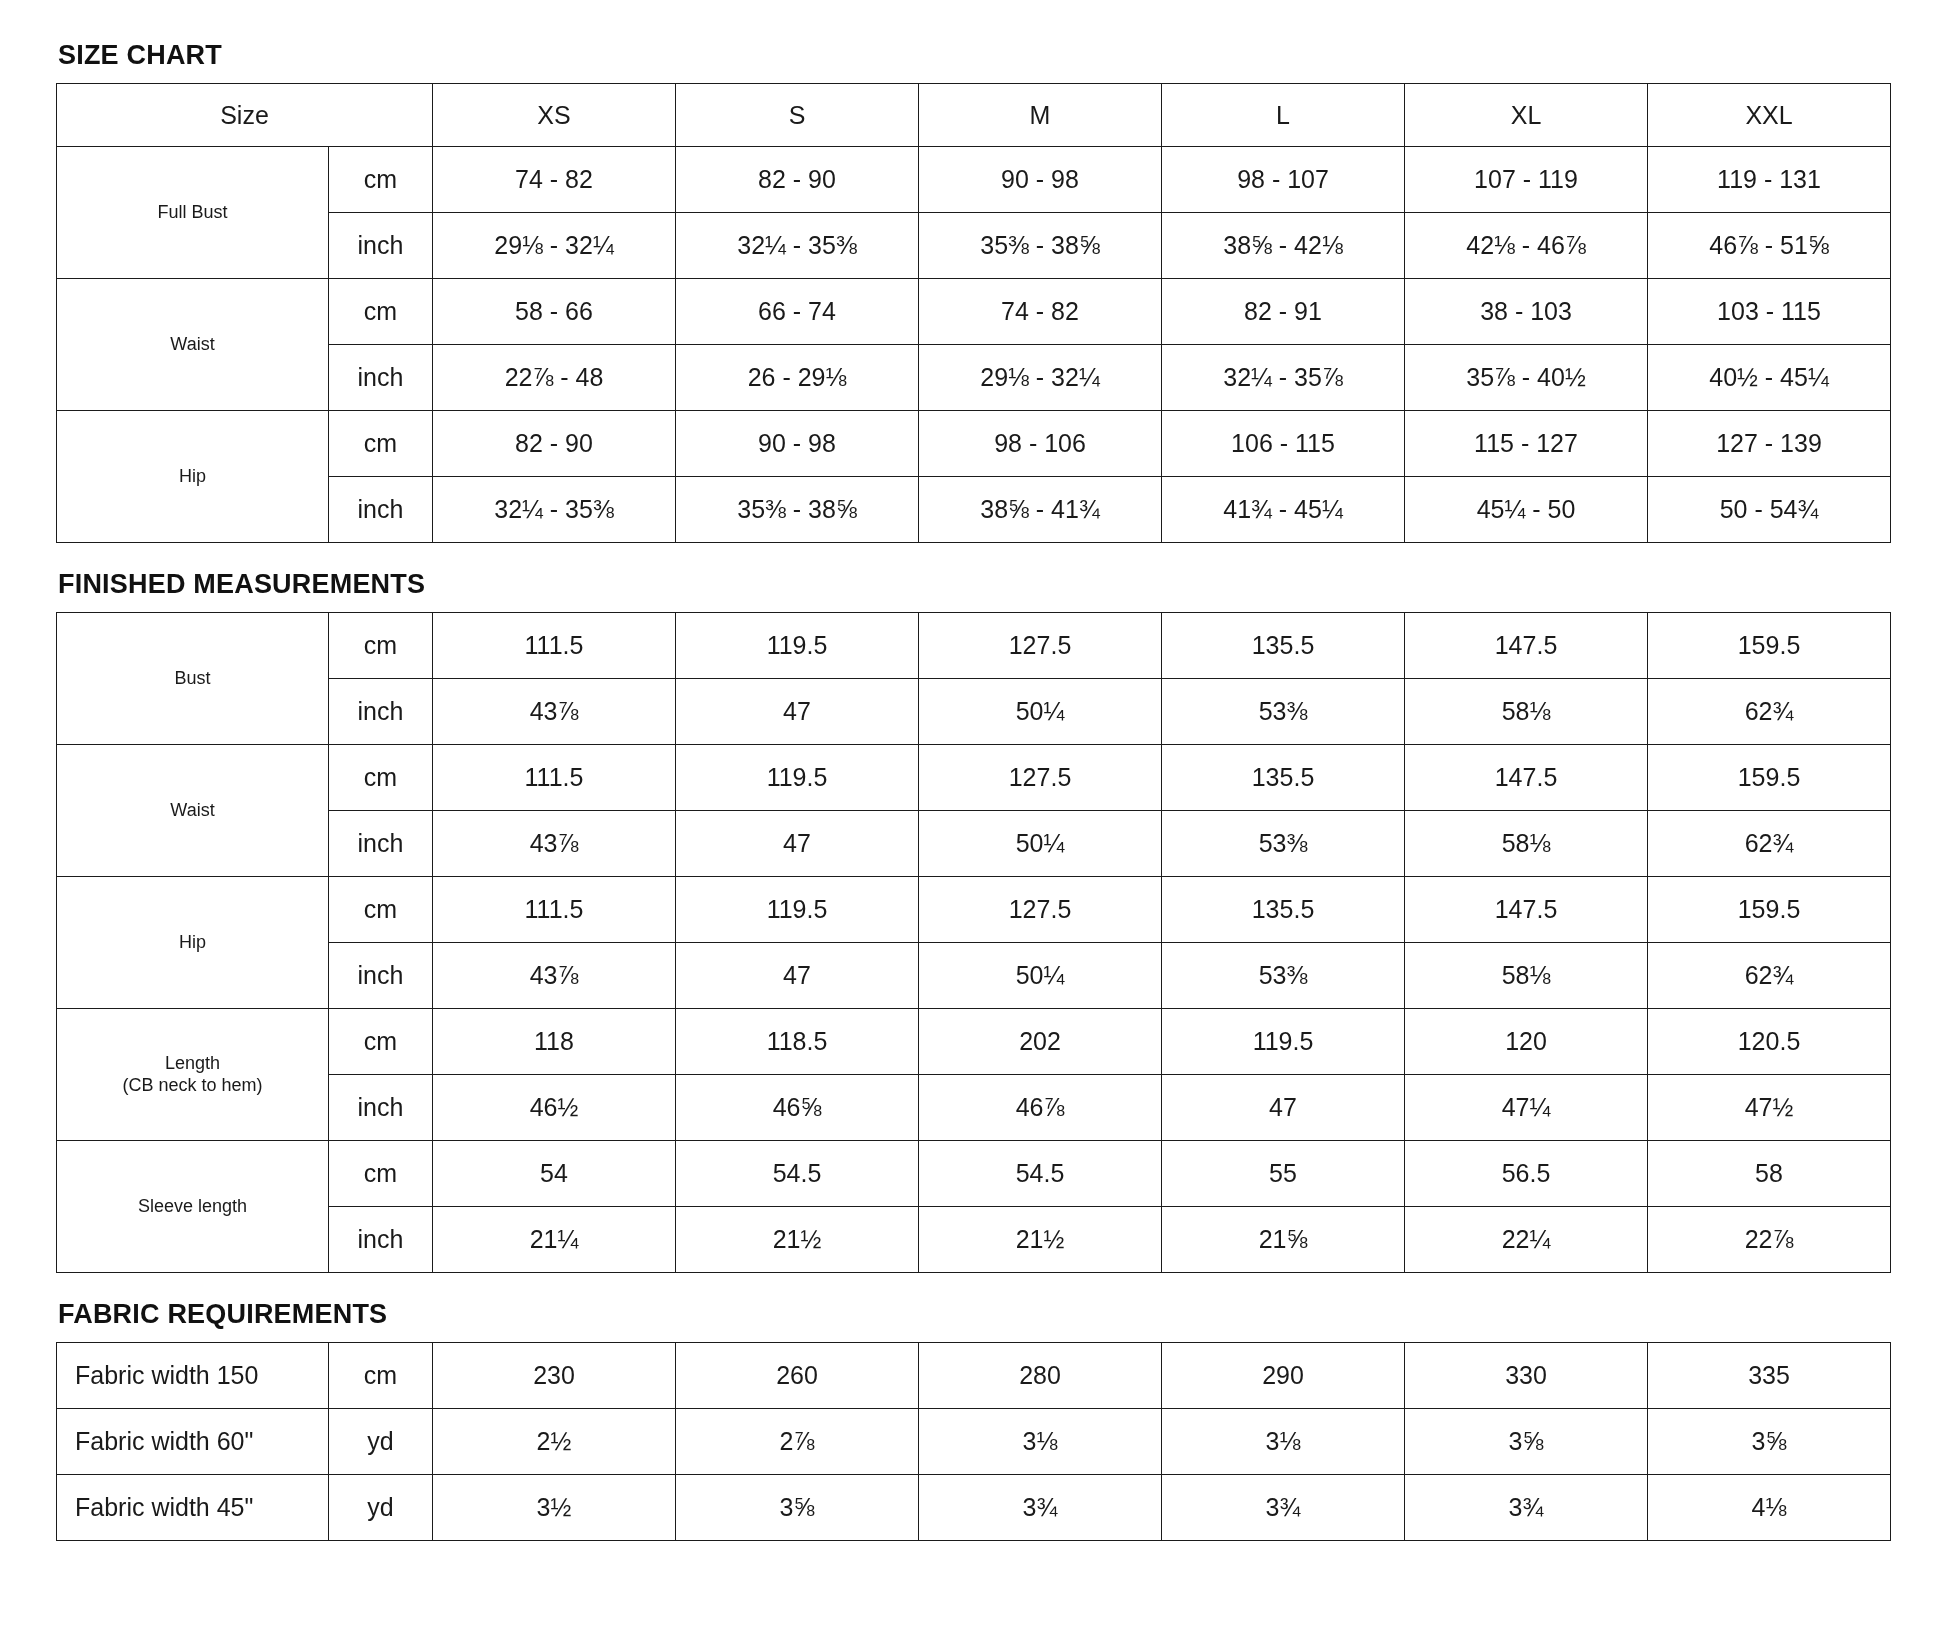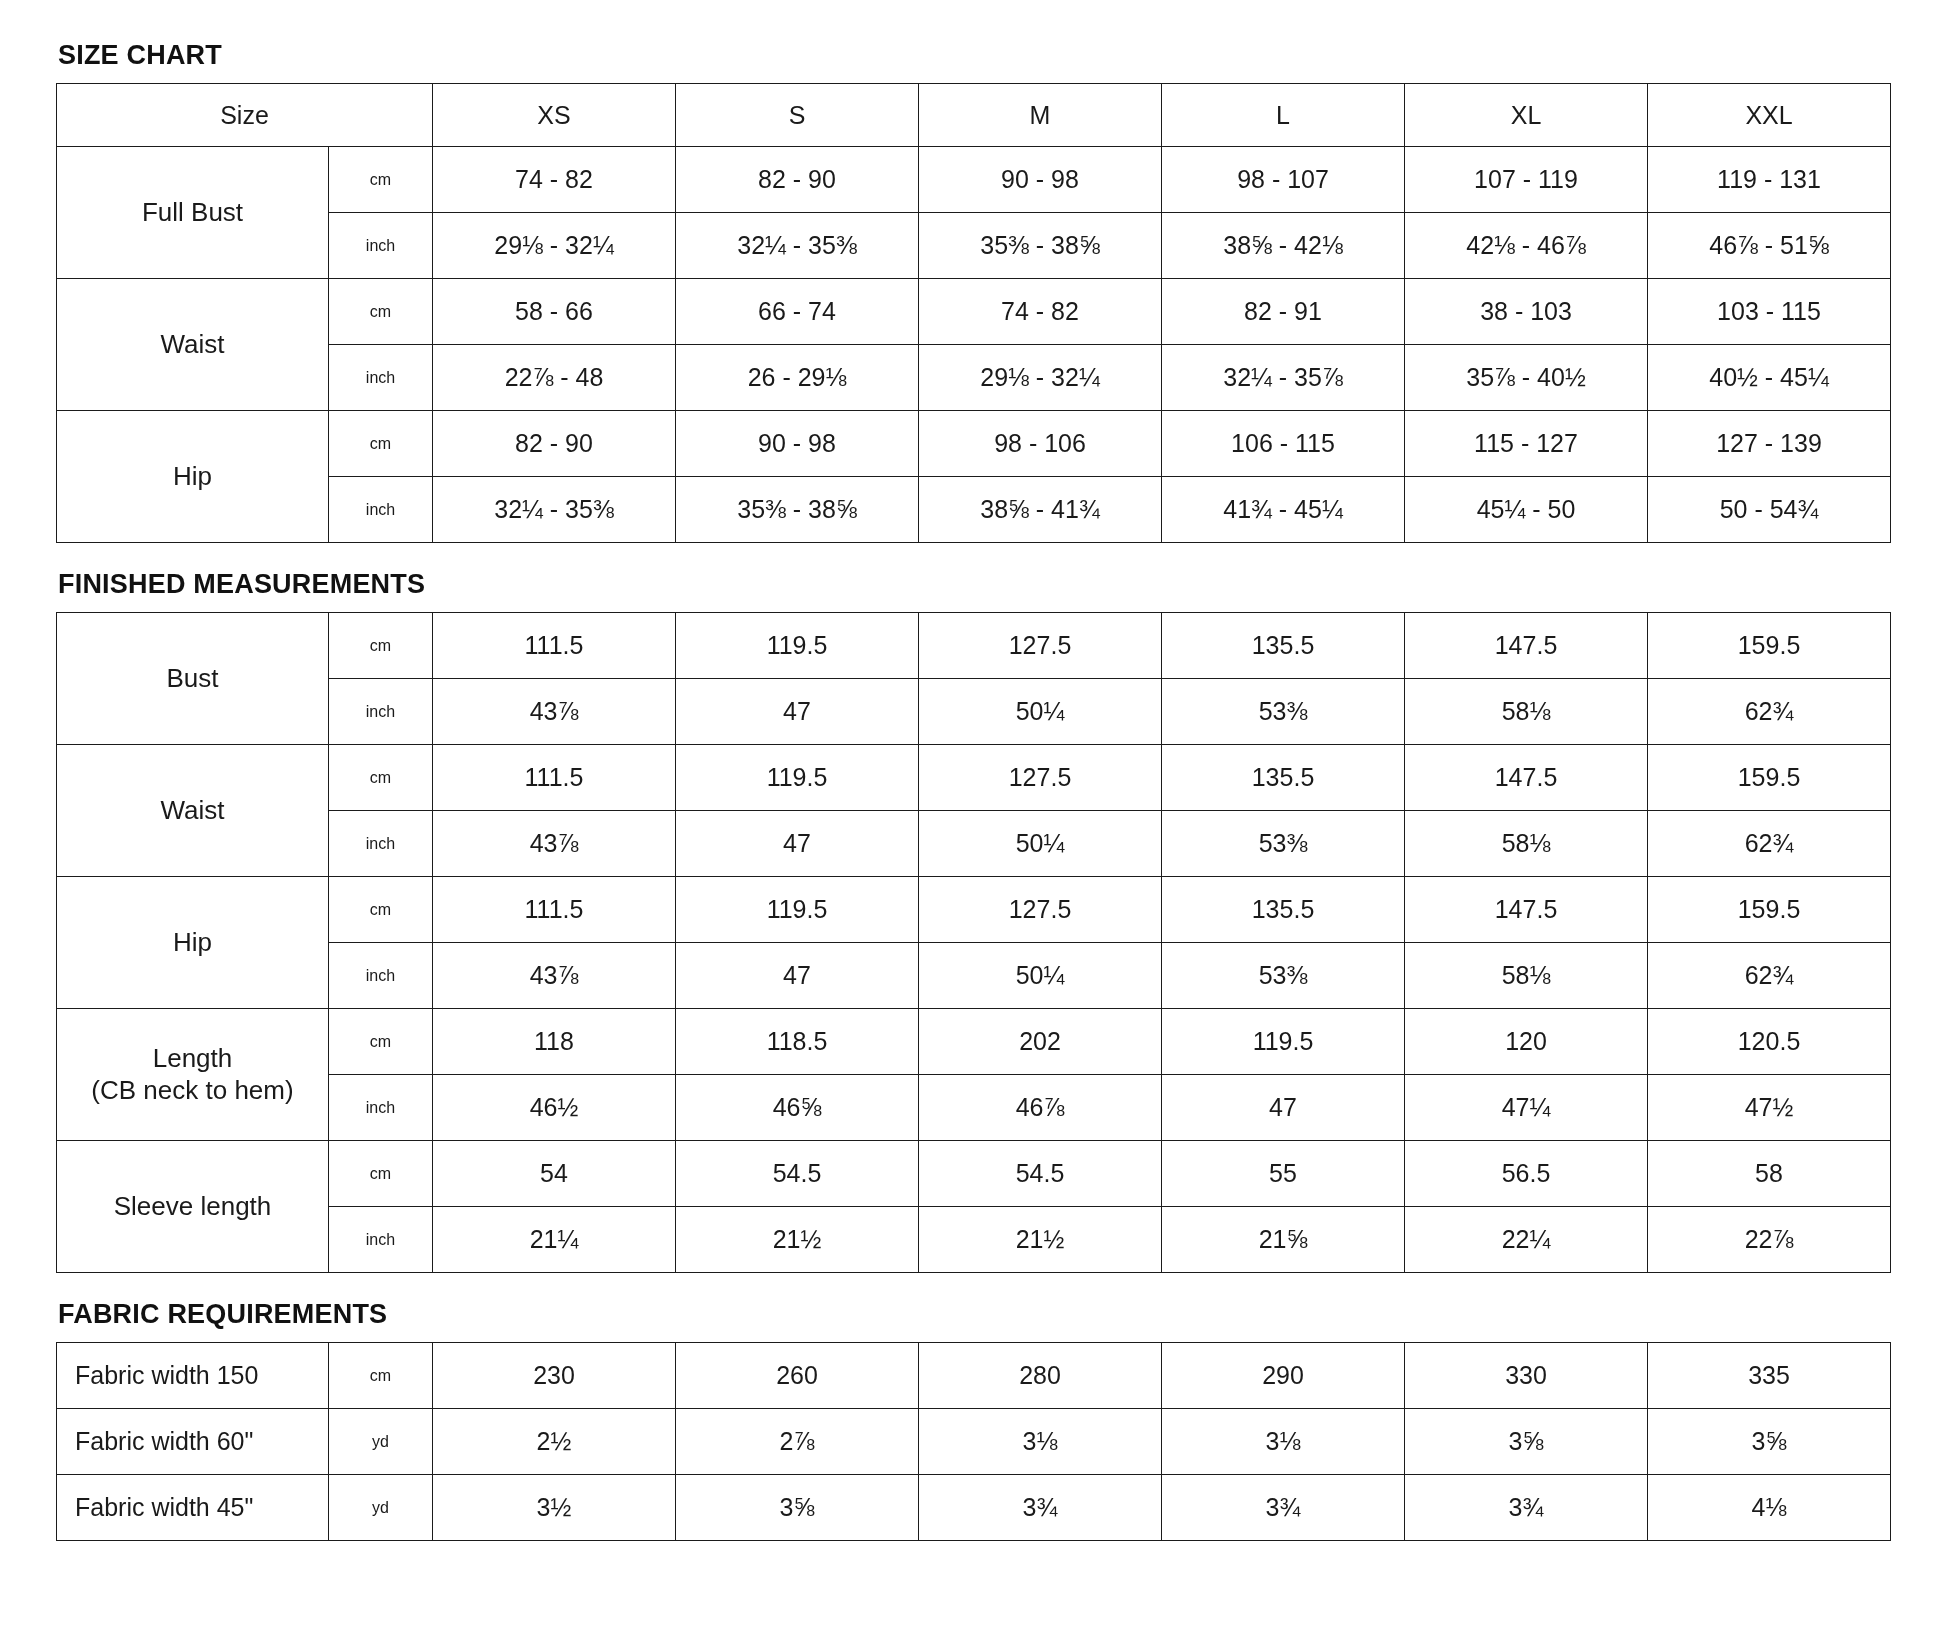--- a/index.html
+++ b/index.html
@@ -39,24 +39,24 @@
     text-align: center;
     color: #1a1a1a;
     padding: 0;
     height: 65px;
     vertical-align: middle;
   }
   .col-label { width: 272px; }
   .col-unit  { width: 104px; }
   .col-size  { width: 243px; }
   .label-cell {
-    font-size: 26px;
+    font-size: 18px;
     line-height: 1.22;
   }
-  .unit-cell { font-size: 16px; }
+  .unit-cell { font-size: 25px; }
   .head-row td { height: 62px; }
   .fab-label {
     text-align: left;
     padding-left: 18px;
     font-size: 25px;
     margin-top: 23px;
   }
   .fab-unit { width: 104px; }
 </style>
 </head>

